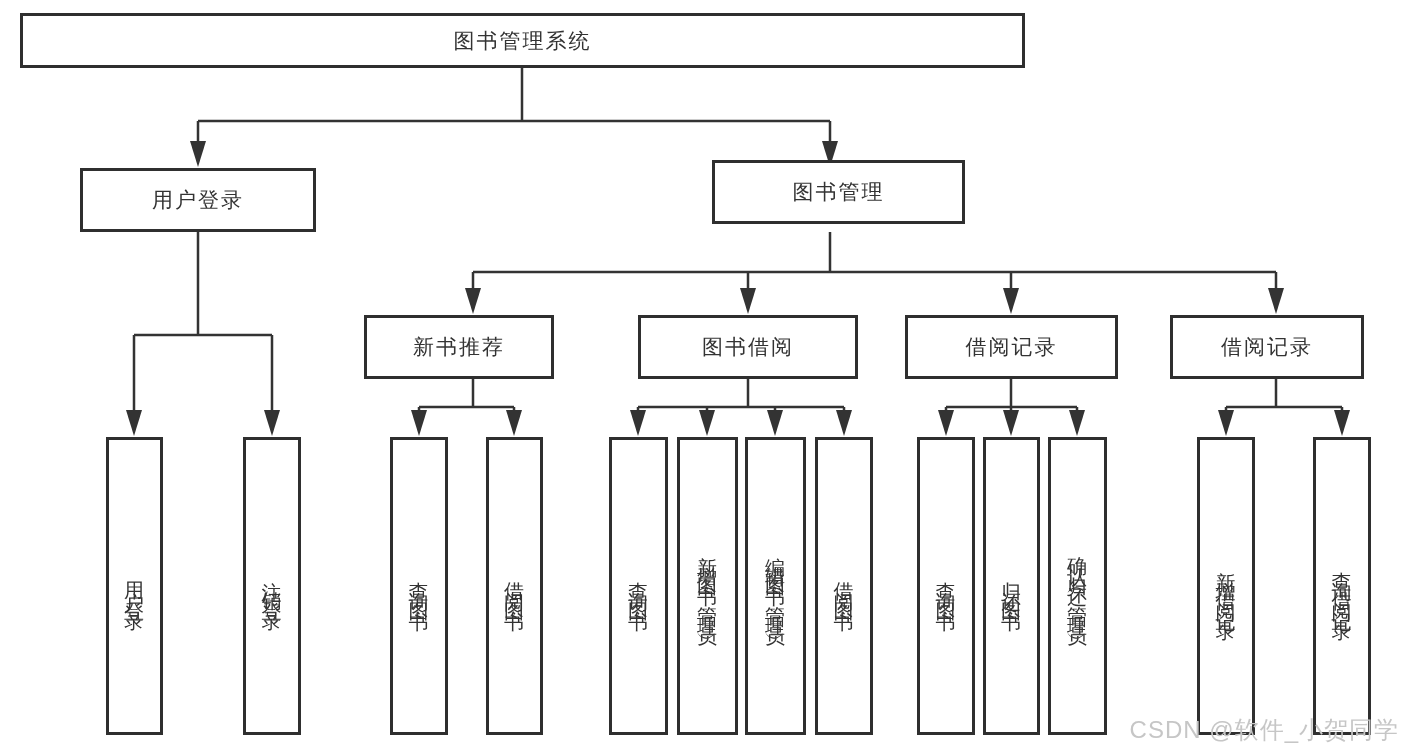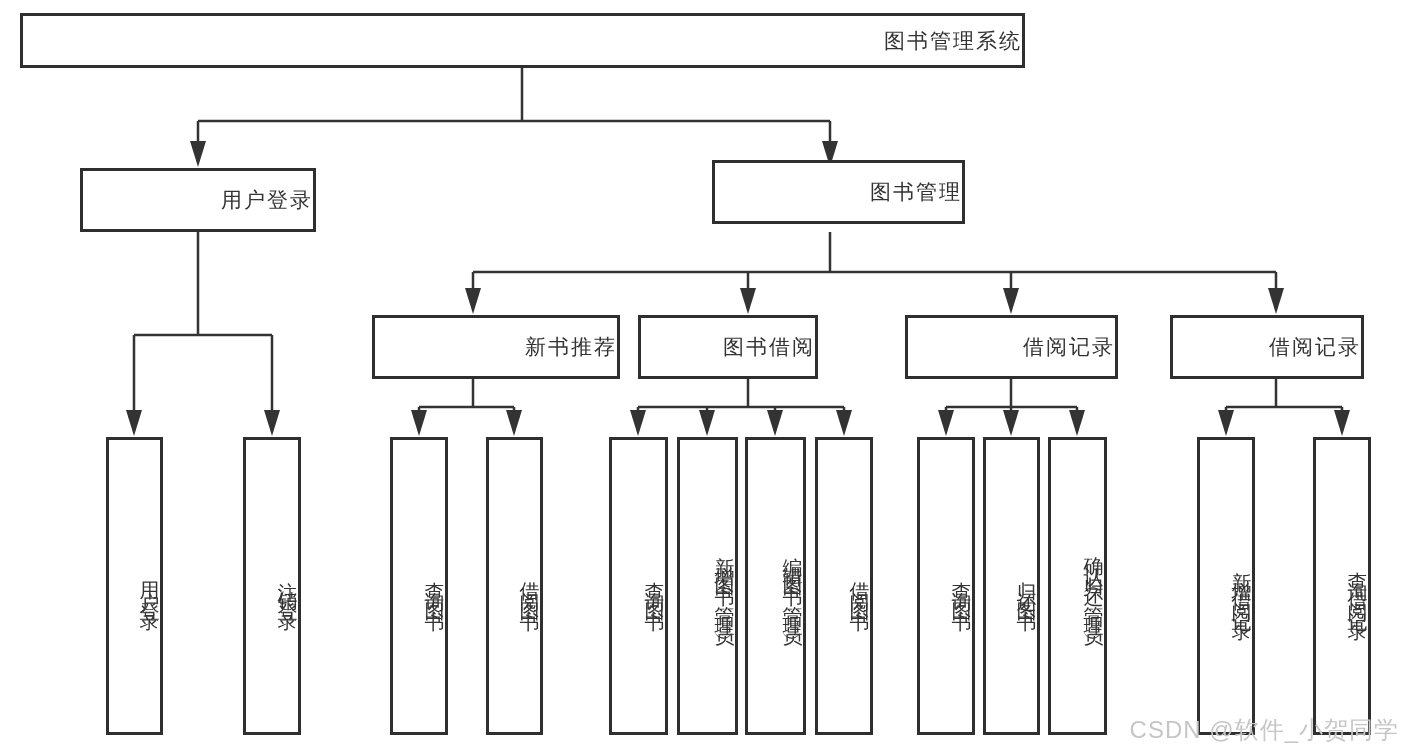--- a/index.html
+++ b/index.html
@@ -16,21 +16,21 @@
     left: 0; top: 0;
     width: 1405px; height: 747px;
   }
   .node {
     position: absolute;
     box-sizing: border-box;
     background: #ffffff;
     border: 3px solid #2f2f2f;
     display: flex;
     align-items: center;
-    justify-content: flex-end;
+    justify-content: center;
     color: #333333;
   }
   .node.h .lbl {
     font-size: 21px;
     letter-spacing: 2px;
     white-space: nowrap;
   }
   .node.v .lbl {
     writing-mode: vertical-rl;
     text-orientation: mixed;
@@ -99,24 +99,24 @@
     <span class="lbl">图书管理系统</span>
   </div>
 
   <div class="node h" style="left:80px;top:168px;width:236px;height:64px">
     <span class="lbl">用户登录</span>
   </div>
   <div class="node h" style="left:712px;top:160px;width:253px;height:64px">
     <span class="lbl">图书管理</span>
   </div>
 
-  <div class="node h" style="left:372px;top:315px;width:248px;height:64px">
+  <div class="node h" style="left:364px;top:315px;width:190px;height:64px">
     <span class="lbl">新书推荐</span>
   </div>
-  <div class="node h" style="left:638px;top:315px;width:180px;height:64px">
+  <div class="node h" style="left:638px;top:315px;width:220px;height:64px">
     <span class="lbl">图书借阅</span>
   </div>
   <div class="node h" style="left:905px;top:315px;width:213px;height:64px">
     <span class="lbl">借阅记录</span>
   </div>
   <div class="node h" style="left:1170px;top:315px;width:194px;height:64px">
     <span class="lbl">借阅记录</span>
   </div>
 
   <div class="node v" style="left:106px;top:437px;width:57px;height:298px">

